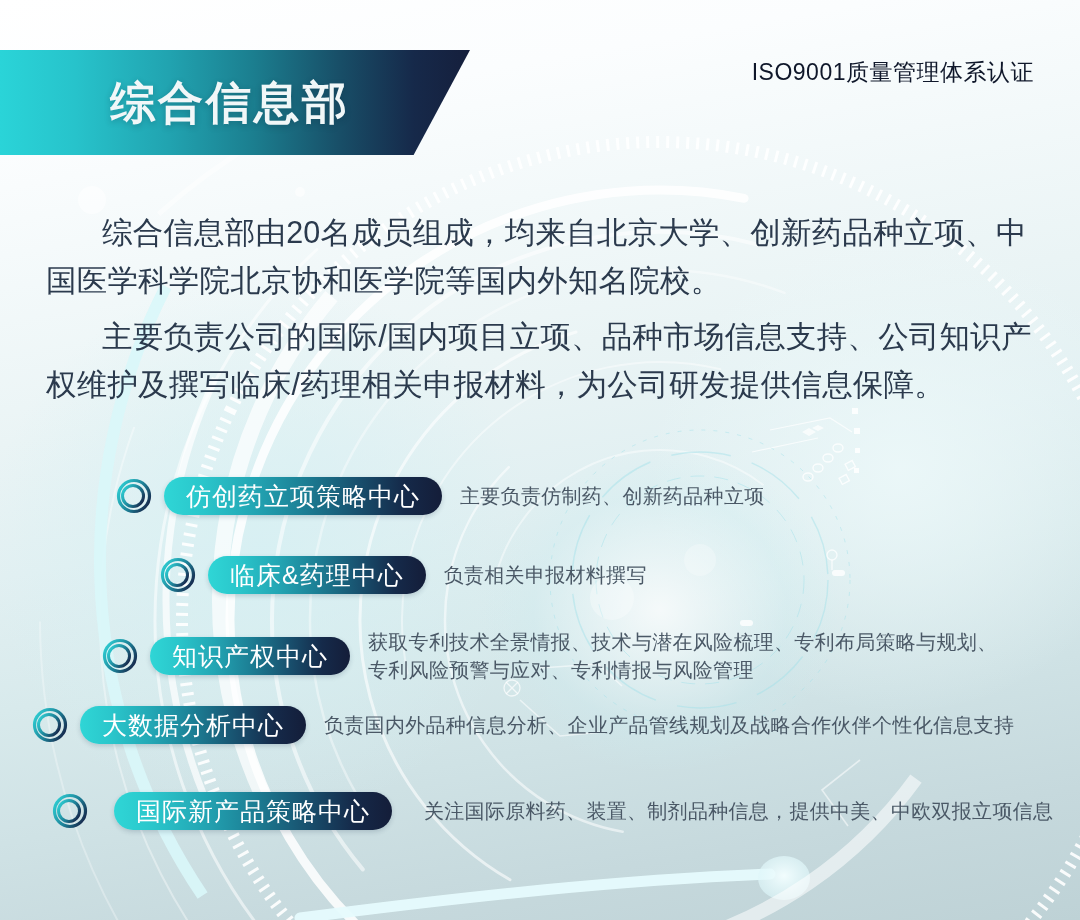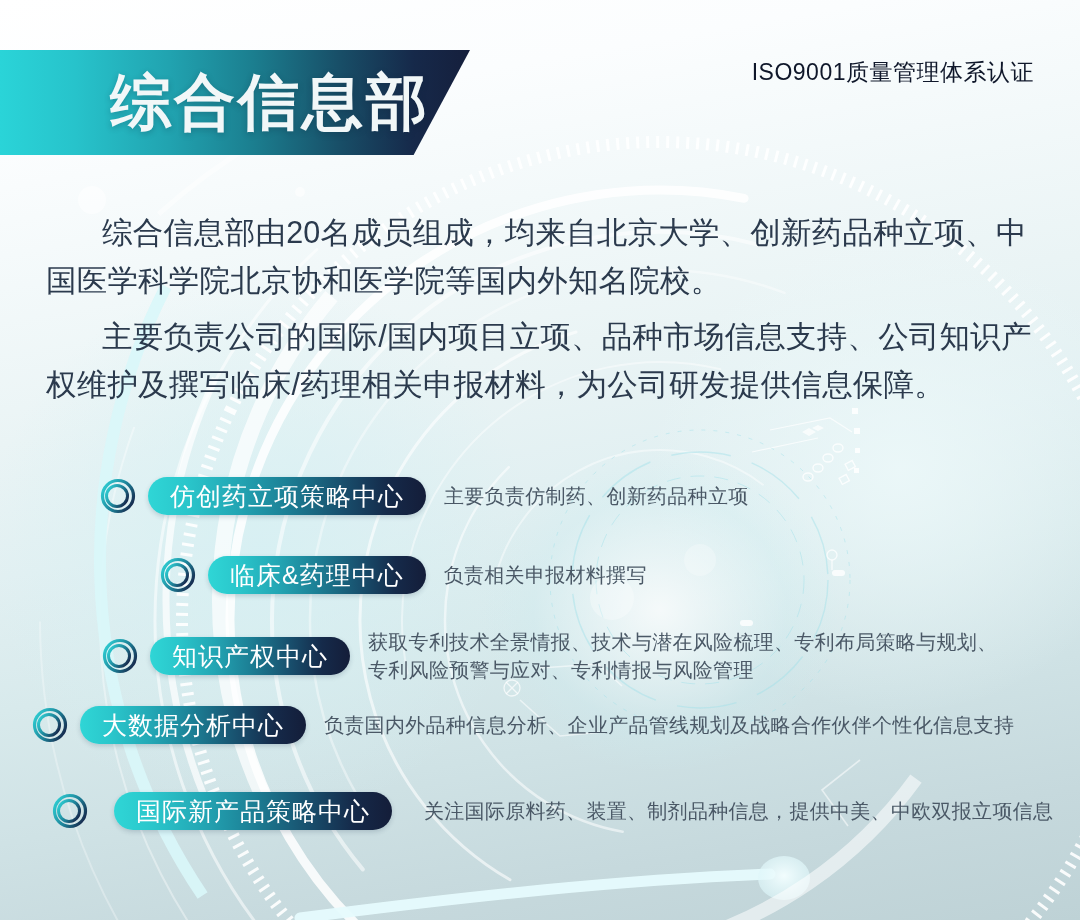--- a/index.html
+++ b/index.html
@@ -72,21 +72,21 @@
       #1b7e8f 54%,
       #184f68 72%,
       #16294a 88%,
       #151f3c 100%);
     clip-path: polygon(0 0, 100% 0, 88% 100%, 0 100%);
     display: flex;
     align-items: center;
   }
   .header-title {
     color: #f1f7f8;
-    font-size: 61px;
+    font-size: 45px;
     font-weight: bold;
     letter-spacing: 3px;
     margin-left: 110px;
     text-shadow: 0 2px 6px rgba(10,30,50,.25);
     white-space: nowrap;
   }
   .iso-label {
     position: absolute;
     right: 46px; top: 57px;
     font-size: 23px;
@@ -151,21 +151,21 @@
     margin-left: 18px;
     font-size: 20px;
     line-height: 28px;
     color: #4a5866;
     white-space: nowrap;
     letter-spacing: .3px;
   }
   .desc.two-line { white-space: normal; }
   .desc .dline { display:block; }
 
-  .r1 { left: 100px; top: 477px; }
+  .r1 { left: 116px; top: 477px; }
   .r2 { left: 160px; top: 556px; }
   .r3 { left: 102px; top: 628px; }
   .r4 { left: 32px;  top: 706px; text-align: right; }
   .r5 { left: 52px;  top: 792px; gap: 14px; }
 </style>
 </head>
 <body>
 
 <div id="page">
 

